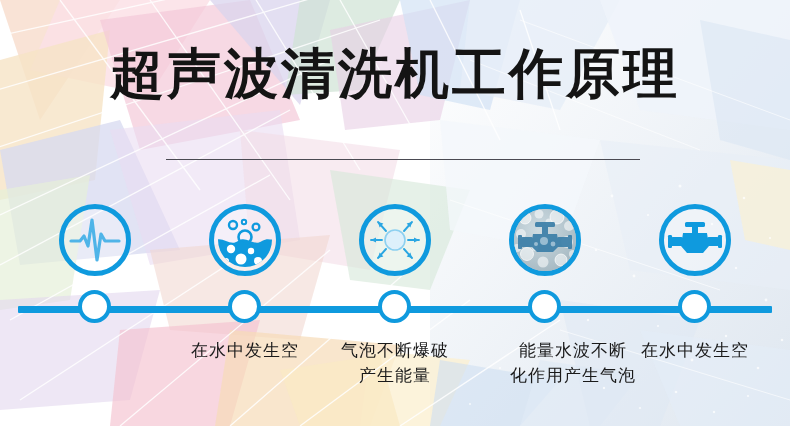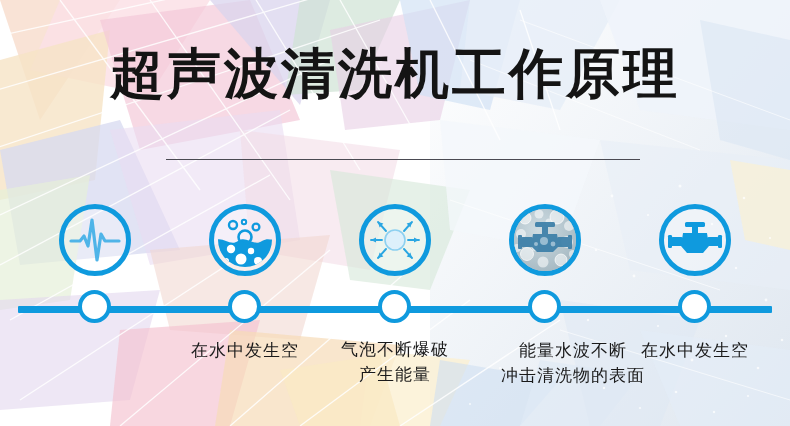--- a/index.html
+++ b/index.html
@@ -338,28 +338,28 @@
     <div class="timeline-node" style="left:678px;"></div>
   </div>
 
   <div class="captions">
 
 
     <div class="caption" style="left:165px; width:160px;">
       <span class="ln">在水中发生空</span>
     </div>
 
-    <div class="caption" style="left:315px; width:160px;font-family:Liberation Mono, monospace;">
+    <div class="caption" style="left:315px; width:160px;">
       <span class="ln">气泡不断爆破</span>
       <span class="ln">产生能量</span>
     </div>
 
     <div class="caption" style="left:493px; width:160px;">
       <span class="ln">能量水波不断</span>
-      <span class="ln">冲击清洗物的表面</span>
+      <span class="ln">化作用产生气泡</span>
     </div>
 
     <div class="caption" style="left:615px; width:160px;">
       <span class="ln">在水中发生空</span>
     </div>
 
   </div>
 
 </div>
 

